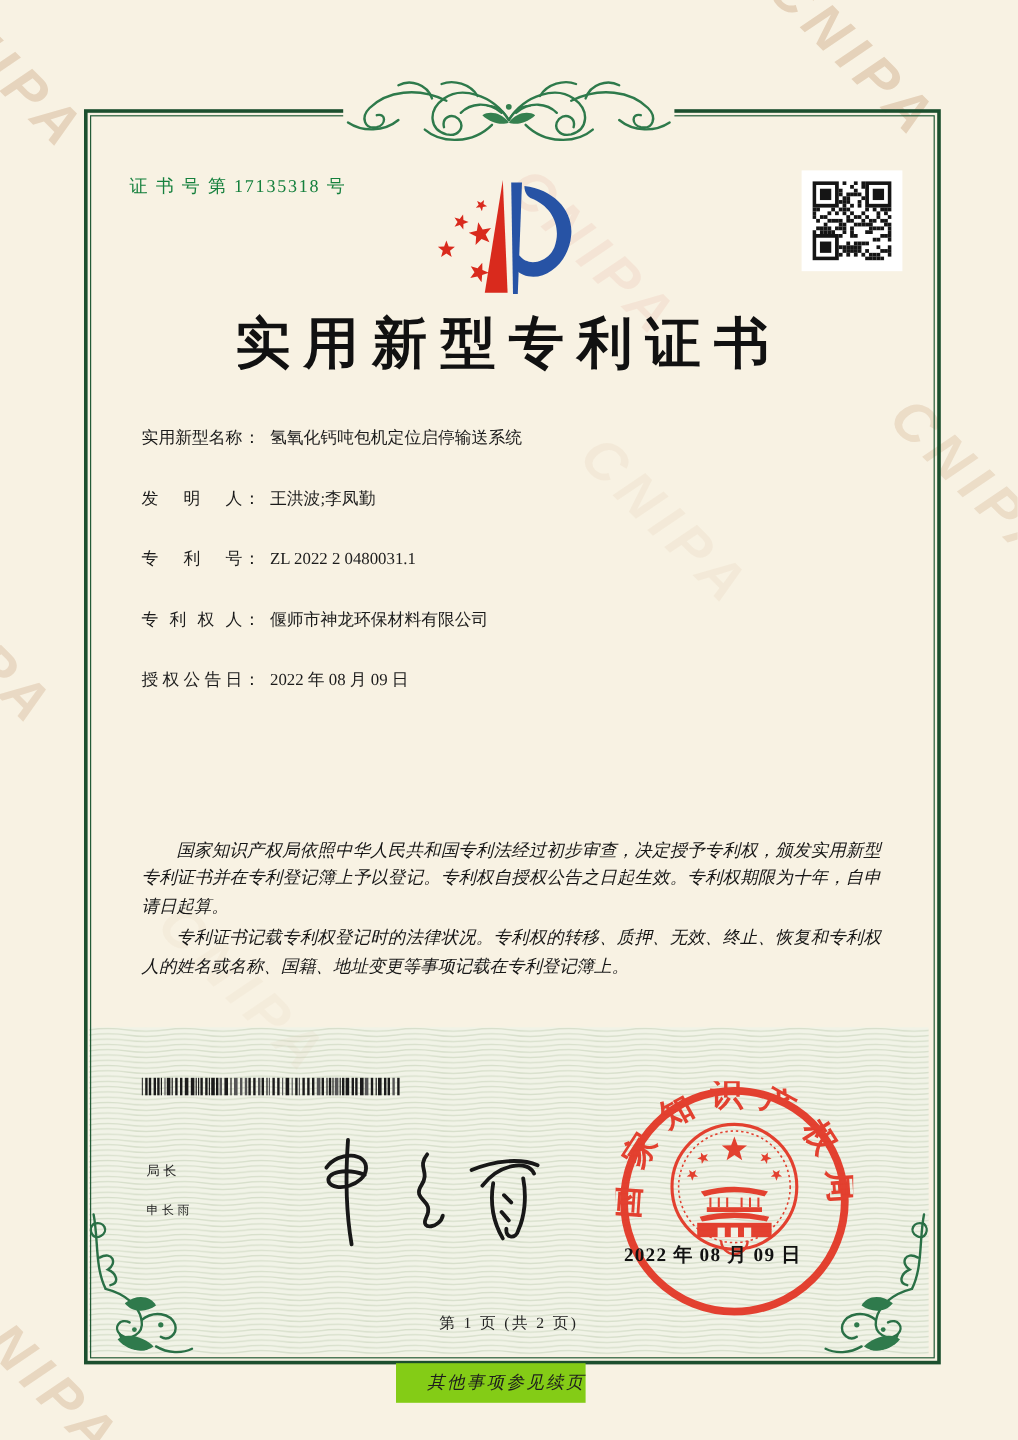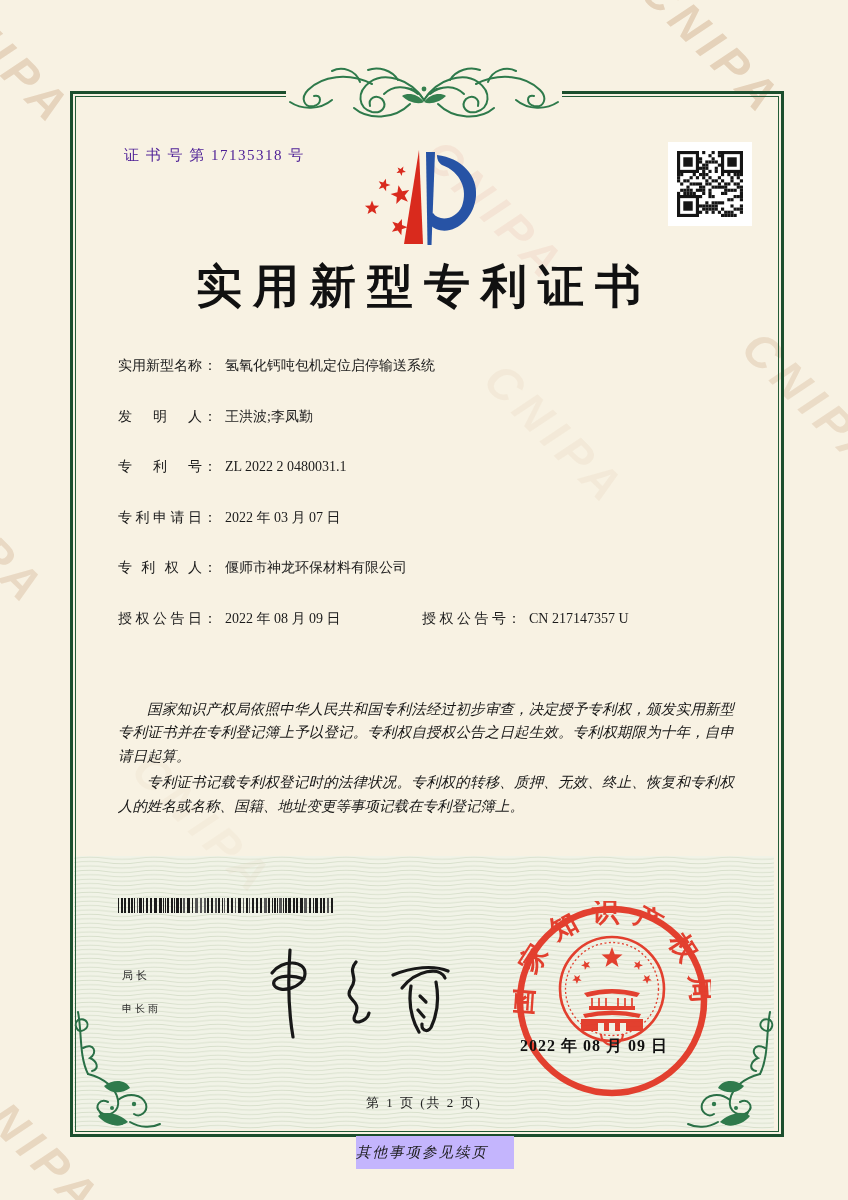--- a/index.html
+++ b/index.html
@@ -15,21 +15,21 @@
   .frame{left:70px;top:91px;width:708px;height:1040px;border:3px solid #1c4f2e;z-index:2;}
   .frame-inner{position:absolute;left:2px;top:2px;right:2px;bottom:2px;border:1px solid #235c38;}
   
   #waveband{left:74px;top:856px;z-index:0;}
   
   #ornament-top{left:280px;top:56px;z-index:3;}
   .corner{z-index:3;}
   #corner-br{left:684px;top:1008px;}
   #corner-bl{left:72px;top:1008px;transform:scaleX(-1);}
   
-  .cert-no{left:124px;top:146px;font-size:15px;letter-spacing:1.5px;color:#4c1d95;z-index:4;}
+  .cert-no{left:108px;top:146px;font-size:15px;letter-spacing:1.5px;color:#15803d;z-index:4;}
   #logo{left:358px;top:146px;z-index:4;}
   .qr-panel{left:668px;top:142px;width:84px;height:84px;background:#ffffff;z-index:4;}
   #qr{position:absolute;left:9px;top:9px;}
   .title{left:0;top:256px;width:848px;text-align:center;font-size:46px;font-weight:bold;
          letter-spacing:11px;color:#111;z-index:4;}
   .fields{left:118px;top:356px;width:612px;font-size:14px;color:#1b1b1b;z-index:4;}
   .field-row{position:relative;line-height:20px;margin-bottom:30.5px;white-space:nowrap;}
   .f-label{display:inline-block;width:84px;text-align:justify;text-align-last:justify;vertical-align:top;}
   .f-colon{display:inline-block;margin:0 8px 0 1px;}
   .col2{position:absolute;left:304px;top:0;}
@@ -40,22 +40,22 @@
   .signer-title{left:122px;top:968px;font-family:"Liberation Sans","DejaVu Sans",sans-serif;
                 font-size:11px;letter-spacing:3px;color:#222;z-index:4;}
   .signer-name{left:122px;top:1002px;font-family:"Liberation Sans","DejaVu Sans",sans-serif;
                font-size:10px;letter-spacing:3px;color:#222;z-index:4;}
   #signature{left:250px;top:944px;z-index:4;}
   #seal{left:513px;top:901px;z-index:5;}
   .seal-date{left:520px;top:1036px;width:165px;font-size:16px;font-weight:bold;
              letter-spacing:1px;color:#111;z-index:6;white-space:nowrap;}
   .page-info{left:0;top:1094px;width:848px;text-align:center;font-size:13px;
              letter-spacing:2px;color:#222;z-index:4;}
-  .cont-strip{left:330px;top:1136px;width:158px;height:33px;background:#c4b5fd;
-              display:flex;align-items:center;justify-content:flex-start;z-index:4;margin-left:26px;}
+  .cont-strip{left:330px;top:1136px;width:158px;height:33px;background:#84cc16;
+              display:flex;align-items:center;justify-content:flex-end;z-index:4;}
   .cont-strip span{font-size:14.5px;font-style:italic;letter-spacing:2px;color:#1d1d1d;}
 </style>
 </head>
 <body>
 
 <div class="wm" style="left:-42px;top:-28px;opacity:.55;">CNIPA</div>
 <div class="wm" style="left:668px;top:-38px;opacity:.6;">CNIPA</div>
 <div class="wm" style="left:770px;top:320px;opacity:.4;">CNIPA</div>
 <div class="wm" style="left:-68px;top:452px;opacity:.45;">CNIPA</div>
 <div class="wm" style="left:-12px;top:1062px;opacity:.5;">CNIPA</div>
@@ -309,30 +309,24 @@
   <div class="field-row">
     <span class="f-label">实用新型名称</span><span class="f-colon">：</span><span>氢氧化钙吨包机定位启停输送系统</span>
   </div>
   <div class="field-row">
     <span class="f-label">发明人</span><span class="f-colon">：</span><span>王洪波;李凤勤</span>
   </div>
   <div class="field-row">
     <span class="f-label">专利号</span><span class="f-colon">：</span><span>ZL 2022 2 0480031.1</span>
   </div>
   <div class="field-row">
-    <span class="f-label">专利申请日</span><span class="f-colon">：</span><span>2022 年 03 月 07 日</span>
-  </div>
-  <div class="field-row">
     <span class="f-label">专利权人</span><span class="f-colon">：</span><span>偃师市神龙环保材料有限公司</span>
   </div>
   <div class="field-row">
     <span class="f-label">授权公告日</span><span class="f-colon">：</span><span>2022 年 08 月 09 日</span>
-    <span class="col2">
-      <span class="f-label">授权公告号</span><span class="f-colon">：</span><span>CN 217147357 U</span>
-    </span>
   </div>
 </div>
 
 <div class="abs body-text">
   <p>国家知识产权局依照中华人民共和国专利法经过初步审查，决定授予专利权，颁发实用新型专利证书并在专利登记簿上予以登记。专利权自授权公告之日起生效。专利权期限为十年，自申请日起算。</p>
   <p>专利证书记载专利权登记时的法律状况。专利权的转移、质押、无效、终止、恢复和专利权人的姓名或名称、国籍、地址变更等事项记载在专利登记簿上。</p>
 </div>
 
 <svg id="barcode" class="abs" width="219" height="15">
     <rect x="0" y="0" width="1" height="15" fill="#1b1b1b"></rect>

